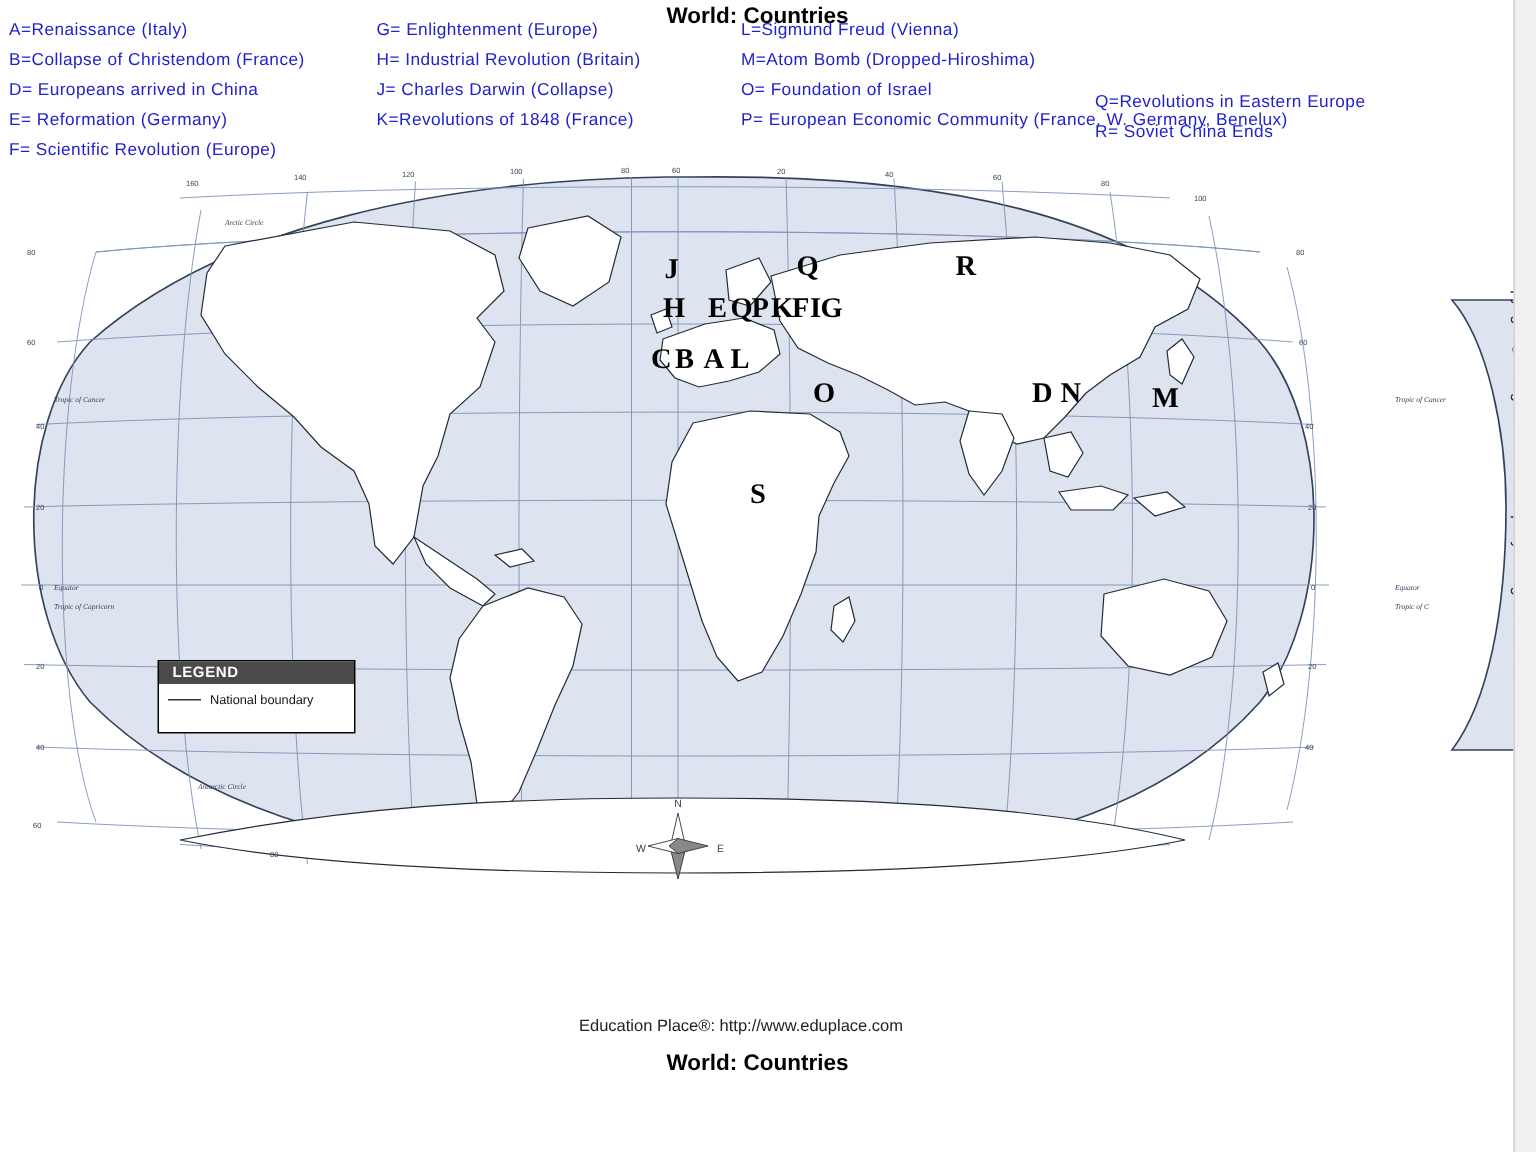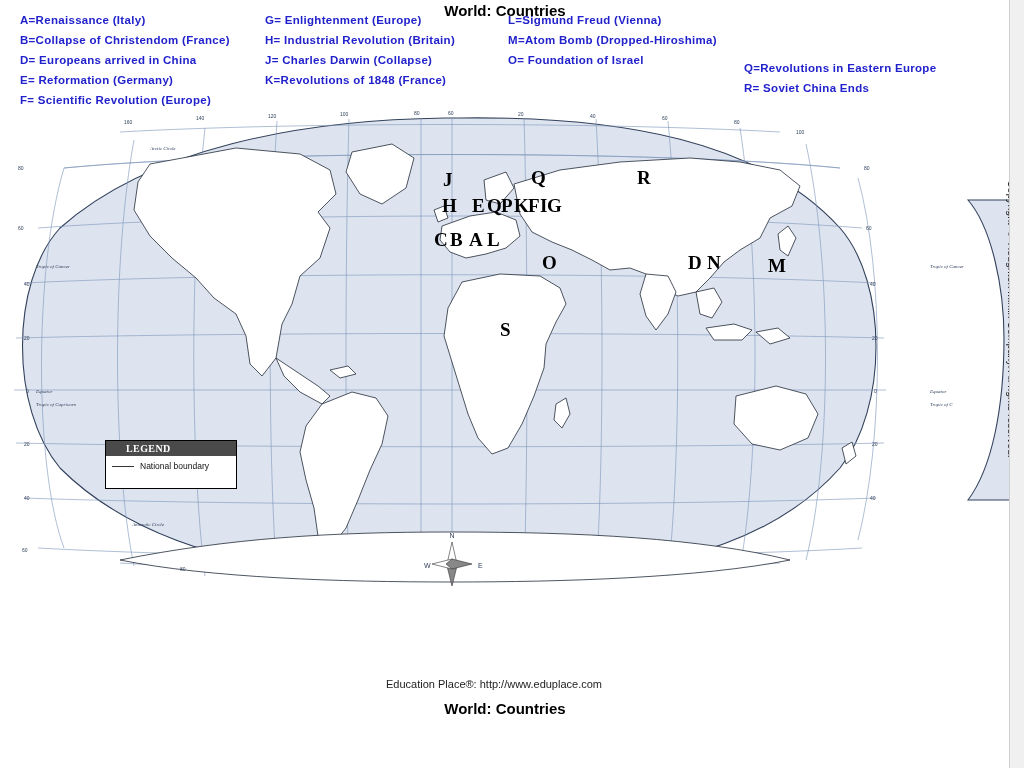--- a/index.html
+++ b/index.html
@@ -25,25 +25,25 @@
     font-size: 15px;
     font-weight: bold;
     color: #000;
     font-family: "Liberation Sans", sans-serif;
   }
 
   
   .key-block {
     position: absolute;
     top: 14px;
-    left: 20px;
+    left: 6px;
     width: 1000px;
     color: #2222cc;
     font-size: 11.5px;
-    font-weight: bold;
+    font-weight: normal;
     font-family: "Liberation Sans", sans-serif;
     letter-spacing: 0.3px;
   }
   .key-row {
     position: relative;
     height: 20px;
     white-space: nowrap;
   }
   .key-item {
     position: absolute;
@@ -90,23 +90,22 @@
     width: 130px;
     border: 1px solid #000;
     background: #ffffff;
     font-family: "Liberation Sans", sans-serif;
   }
   .legend-head {
     background: #4a4a4a;
     color: #ffffff;
     font-size: 10px;
     font-weight: bold;
-    padding: 2px 20px;
+    padding: 2px 9px;
     letter-spacing: 0.4px;
-    font-family: Liberation Serif, serif;
   }
   .legend-body {
     padding: 5px 6px 17px 6px;
     font-size: 8.5px;
     color: #111;
     display: flex;
     align-items: center;
     gap: 6px;
   }
   .legend-line {
@@ -188,20 +187,21 @@
     <span class="key-item c4">R= Soviet China Ends</span>
   </div>
   <div class="key-row">
     <span class="key-item c1">D= Europeans arrived in China</span>
     <span class="key-item c2">J= Charles Darwin (Collapse)</span>
     <span class="key-item c3">O= Foundation of Israel</span>
   </div>
   <div class="key-row">
     <span class="key-item c1">E= Reformation (Germany)</span>
     <span class="key-item c2">K=Revolutions of 1848 (France)</span>
+    <span class="key-item c3">P= European Economic Community (France, W. Germany, Benelux)</span>
   </div>
   <div class="key-row">
     <span class="key-item c1">F= Scientific Revolution (Europe)</span>
   </div>
 </div>
 
 <div class="map-wrap">
   <svg class="map-svg" width="1010" height="480" viewBox="0 0 1010 480" xmlns="http://www.w3.org/2000/svg">
 
     <path class="ocean" d="M445,10 C300,12 150,40 60,120 C10,175 10,300 60,360 C150,450 300,472 445,470 L460,470 C620,472 760,450 840,360 C888,300 888,175 840,120 C760,32 620,8 460,10 Z"></path>

